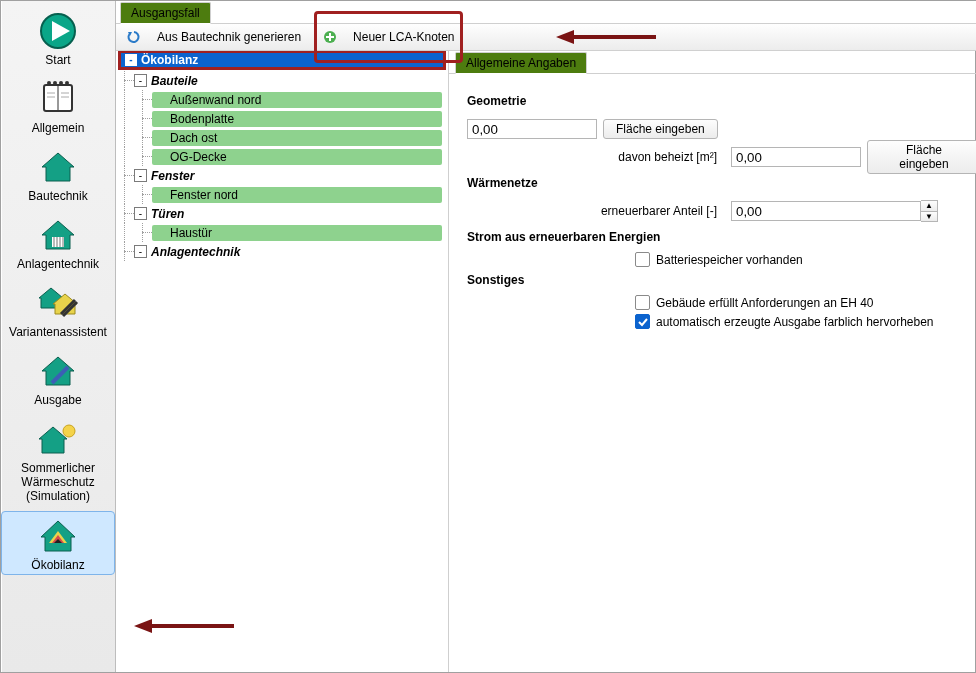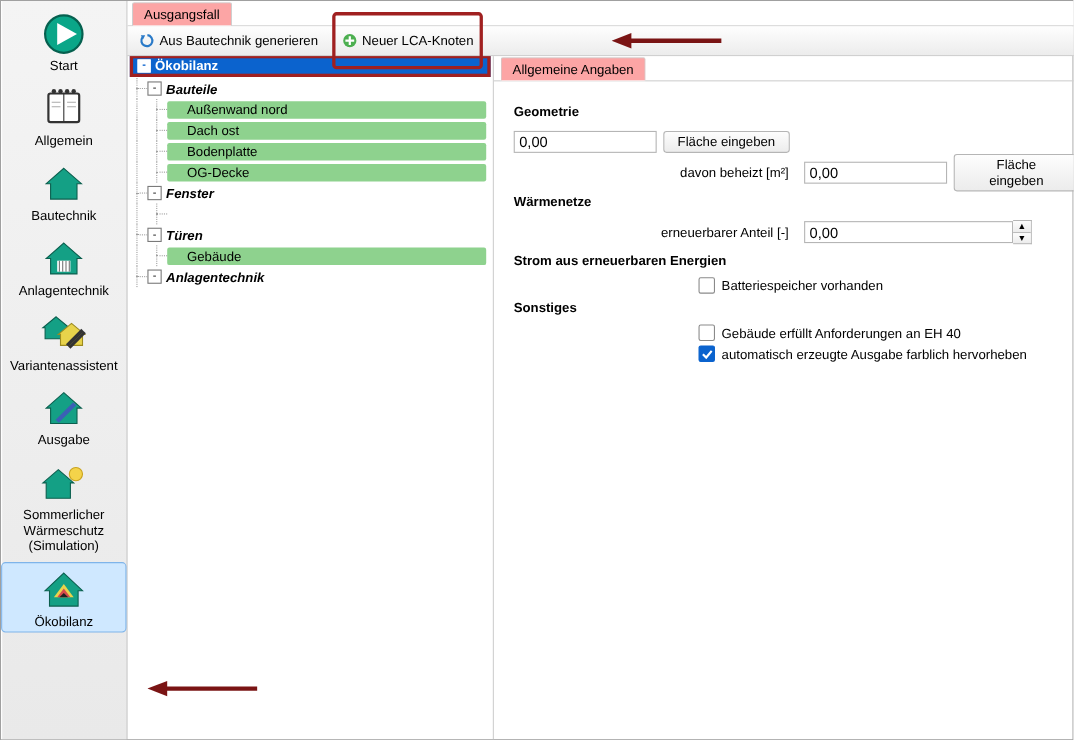--- a/index.html
+++ b/index.html
@@ -10,23 +10,23 @@
   .nav-item{display:flex;flex-direction:column;align-items:center;width:114px;margin-bottom:6px;padding:4px 0 2px;border-radius:4px;cursor:pointer;box-sizing:border-box;}
   .nav-item .lbl{text-align:center;margin-top:2px;line-height:14px;}
   .nav-item .icon-wrap{width:48px;height:40px;display:flex;align-items:center;justify-content:center;}
   .nav-item.selected{background:#cfe8ff;border:1px solid #7eb4ea;}
   .hl-box{border:3px solid #a02020;border-radius:4px;}
   
   svg{display:block;}
   
   .main{flex:1;display:flex;flex-direction:column;}
   .tab-bar{height:22px;background:#fff;border-bottom:1px solid #cfcfcf;display:flex;align-items:flex-end;padding-left:4px;}
-  .tab{background:#fca5a5;border:1px solid #cfcfcf;border-bottom:1px solid #fff;padding:3px 10px;margin-bottom:-1px;border-radius:2px 2px 0 0;}
+  .tab{background:#4d7c0f;border:1px solid #cfcfcf;border-bottom:1px solid #fff;padding:3px 10px;margin-bottom:-1px;border-radius:2px 2px 0 0;}
   .toolbar{height:26px;background:linear-gradient(#fefefe,#ececec);border-bottom:1px solid #d0d0d0;display:flex;align-items:center;padding:0 4px;gap:6px;position:relative;}
-  .tool-btn{display:flex;align-items:center;gap:4px;padding:2px 6px;border:1px solid transparent;border-radius:3px;cursor:pointer;}
+  .tool-btn{display:flex;align-items:center;gap:16px;padding:2px 6px;border:1px solid transparent;border-radius:3px;cursor:pointer;}
   .tool-icon{width:14px;height:14px;}
   .tool-btn.hl{border:3px solid #a02020;border-radius:4px;padding:16px 6px;}
   
   .split{flex:1;display:flex;overflow:hidden;}
   .tree-pane{width:332px;border-right:1px solid #cfcfcf;display:flex;flex-direction:column;background:#fff;}
   .tree-root-row{height:20px;background:#0b63ce;color:#fff;display:flex;align-items:center;font-weight:bold;padding-left:4px;gap:4px;border:3px solid #a02020;box-sizing:border-box;margin: -1px 2px 0 2px;}
   .tree-root-row .sq{width:10px;height:10px;border:1px solid #fff;background:#fff;display:flex;align-items:center;justify-content:center;color:#0b63ce;font-size:10px;line-height:10px;}
   .tree{padding:1px 0 0 0;}
   .tree-row{display:flex;align-items:center;height:19px;position:relative;}
   .ind{display:inline-block;width:18px;height:19px;position:relative;}
@@ -213,31 +213,31 @@
               <span class="tree-label green">Außenwand nord</span>
             </div>
             <div class="tree-row green-row">
               <span class="ind">
                 <span class="line-v"></span>
               </span>
               <span class="ind">
                 <span class="line-v"></span>
                 <span class="line-h"></span>
               </span>
+              <span class="tree-label green">Bodenplatte</span>
+            </div>
+            <div class="tree-row green-row">
+              <span class="ind">
+                <span class="line-v"></span>
+              </span>
+              <span class="ind">
+                <span class="line-v"></span>
+                <span class="line-h"></span>
+              </span>
               <span class="tree-label green">Dach ost</span>
-            </div>
-            <div class="tree-row green-row">
-              <span class="ind">
-                <span class="line-v"></span>
-              </span>
-              <span class="ind">
-                <span class="line-v"></span>
-                <span class="line-h"></span>
-              </span>
-              <span class="tree-label green">Bodenplatte</span>
             </div>
             <div class="tree-row green-row">
               <span class="ind">
                 <span class="line-v"></span>
               </span>
               <span class="ind">
                 <span class="line-v"></span>
                 <span class="line-h"></span>
               </span>
               <span class="tree-label green">OG-Decke</span>
@@ -251,38 +251,39 @@
               <span class="tree-label bold">Fenster</span>
             </div>
             <div class="tree-row green-row">
               <span class="ind">
                 <span class="line-v"></span>
               </span>
               <span class="ind">
                 <span class="line-v"></span>
                 <span class="line-h"></span>
               </span>
+              <span class="tree-label green">Fenster nord</span>
             </div>
             <div class="tree-row">
               <span class="ind">
                 <span class="line-v"></span>
                 <span class="line-h"></span>
               </span>
               <span class="toggle">-</span>
               <span class="tree-label bold">Türen</span>
             </div>
             <div class="tree-row green-row">
               <span class="ind">
                 <span class="line-v"></span>
               </span>
               <span class="ind">
                 <span class="line-v"></span>
                 <span class="line-h"></span>
               </span>
-              <span class="tree-label green">Gebäude</span>
+              <span class="tree-label green">Haustür</span>
             </div>
             <div class="tree-row">
               <span class="ind">
                 <span class="line-v"></span>
                 <span class="line-h"></span>
               </span>
               <span class="toggle">-</span>
               <span class="tree-label bold">Anlagentechnik</span>
             </div>
           </div>

